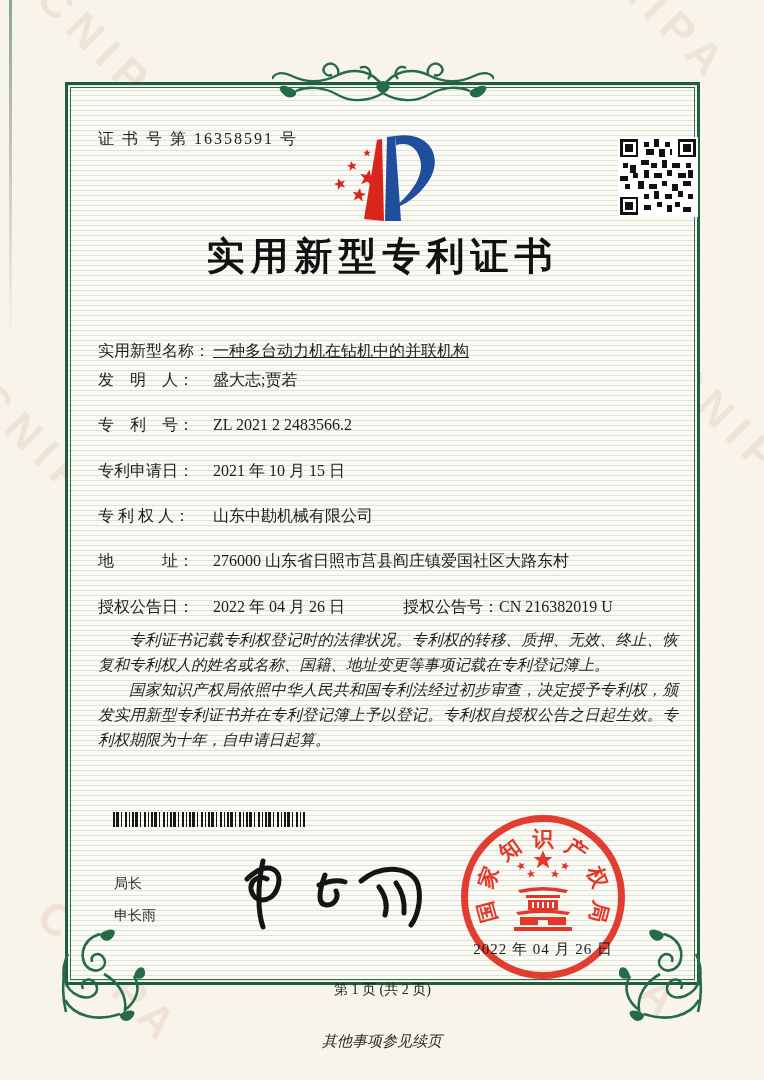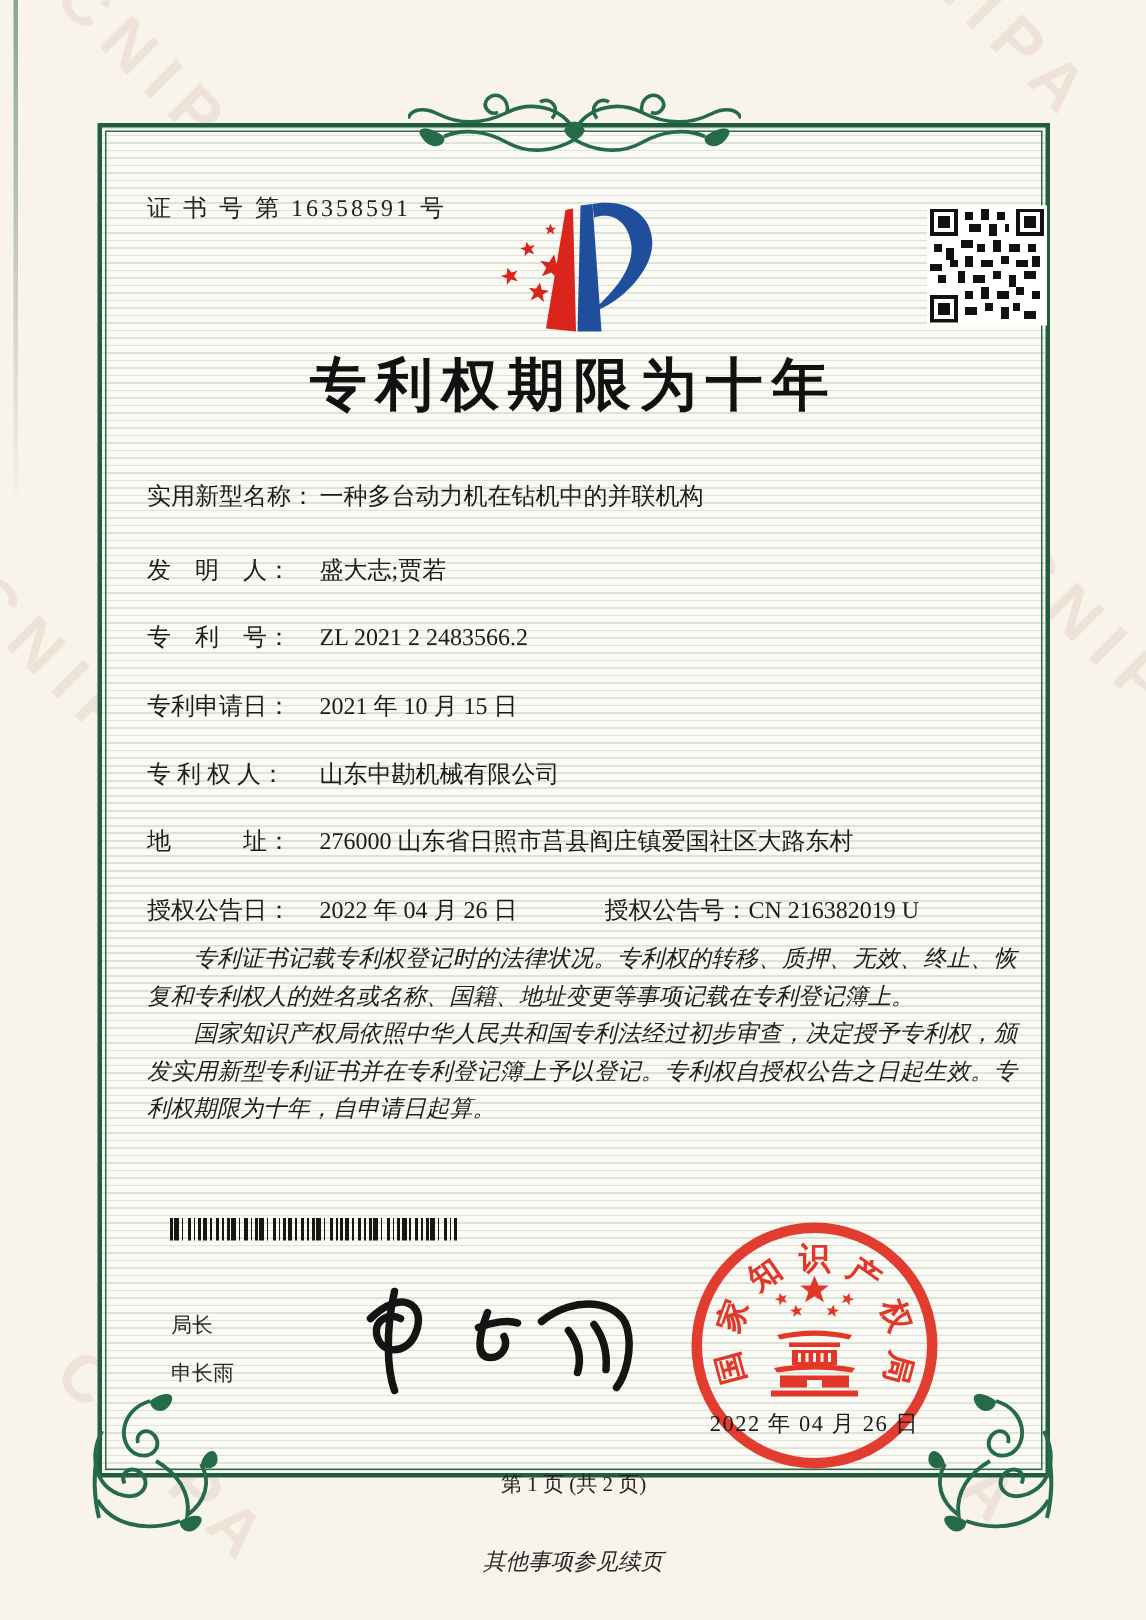--- a/index.html
+++ b/index.html
@@ -22,21 +22,21 @@
         repeating-linear-gradient(180deg, rgba(148,172,150,0.30) 0 1px, rgba(255,255,255,0) 1px 5px),
         #fbfaf4;}
   .frame::before{content:"";position:absolute;inset:2px;border:1px solid #2e6b4a;pointer-events:none;}
   .cert-no{position:absolute;left:30px;top:44px;font-size:16px;letter-spacing:2px;color:#222;}
   .title{position:absolute;left:0;top:146px;width:100%;text-align:center;
       font-size:38px;font-weight:bold;letter-spacing:6px;color:#111;}
   .logo{position:absolute;left:253px;top:48px;width:127px;height:97px;}
   .qr{position:absolute;left:550px;top:52px;width:76px;height:76px;background:#fff;padding:2px;}
   .fields{position:absolute;left:30px;top:236px;width:580px;font-size:16px;}
   .row{position:absolute;left:0;white-space:nowrap;}
-  .r0{top:0;} .r1{top:49px;} .r2{top:94px;} .r3{top:140px;}
+  .r0{top:20px;text-decoration:underline;} .r1{top:49px;} .r2{top:94px;} .r3{top:140px;}
   .r4{top:185px;} .r5{top:230px;} .r6{top:276px;width:580px;}
   .lab{display:inline-block;min-width:115px;color:#1c1c1c;}
   .val{color:#1c1c1c;}
   .grant2{position:absolute;left:305px;top:0;}
   .body-text{position:absolute;left:30px;top:542px;width:580px;
       font-size:15.5px;line-height:25px;font-style:italic;color:#1f1f1f;text-align:justify;}
   .body-text p{margin:0;text-indent:2em;}
   .barcode{position:absolute;left:45px;top:727px;width:193px;height:15px;
       background:repeating-linear-gradient(90deg,#161616 0 2px,transparent 2px 3px,
         #161616 3px 6px,transparent 6px 8px,#161616 8px 9px,transparent 9px 12px,
@@ -144,21 +144,21 @@
           <rect x="22" y="20" width="2" height="2"></rect>
         <rect x="26" y="21" width="2" height="2"></rect>
           <rect x="9" y="25" width="3" height="2"></rect>
         <rect x="14" y="24" width="2" height="2"></rect>
           <rect x="18" y="25" width="2" height="3"></rect>
         <rect x="21" y="24" width="2" height="2"></rect>
           <rect x="24" y="26" width="3" height="2"></rect>
       </g>
     </svg>
 
-    <div class="title">专利权期限为十年</div>
+    <div class="title">实用新型专利证书</div>
 
     <div class="fields">
       <div class="row r0">
         <span class="lab">实用新型名称：</span><span class="val">一种多台动力机在钻机中的并联机构</span>
       </div>
       <div class="row r1">
         <span class="lab">发　明　人：</span><span class="val">盛大志;贾若</span>
       </div>
       <div class="row r2">
         <span class="lab">专　利　号：</span><span class="val">ZL 2021 2 2483566.2</span>

